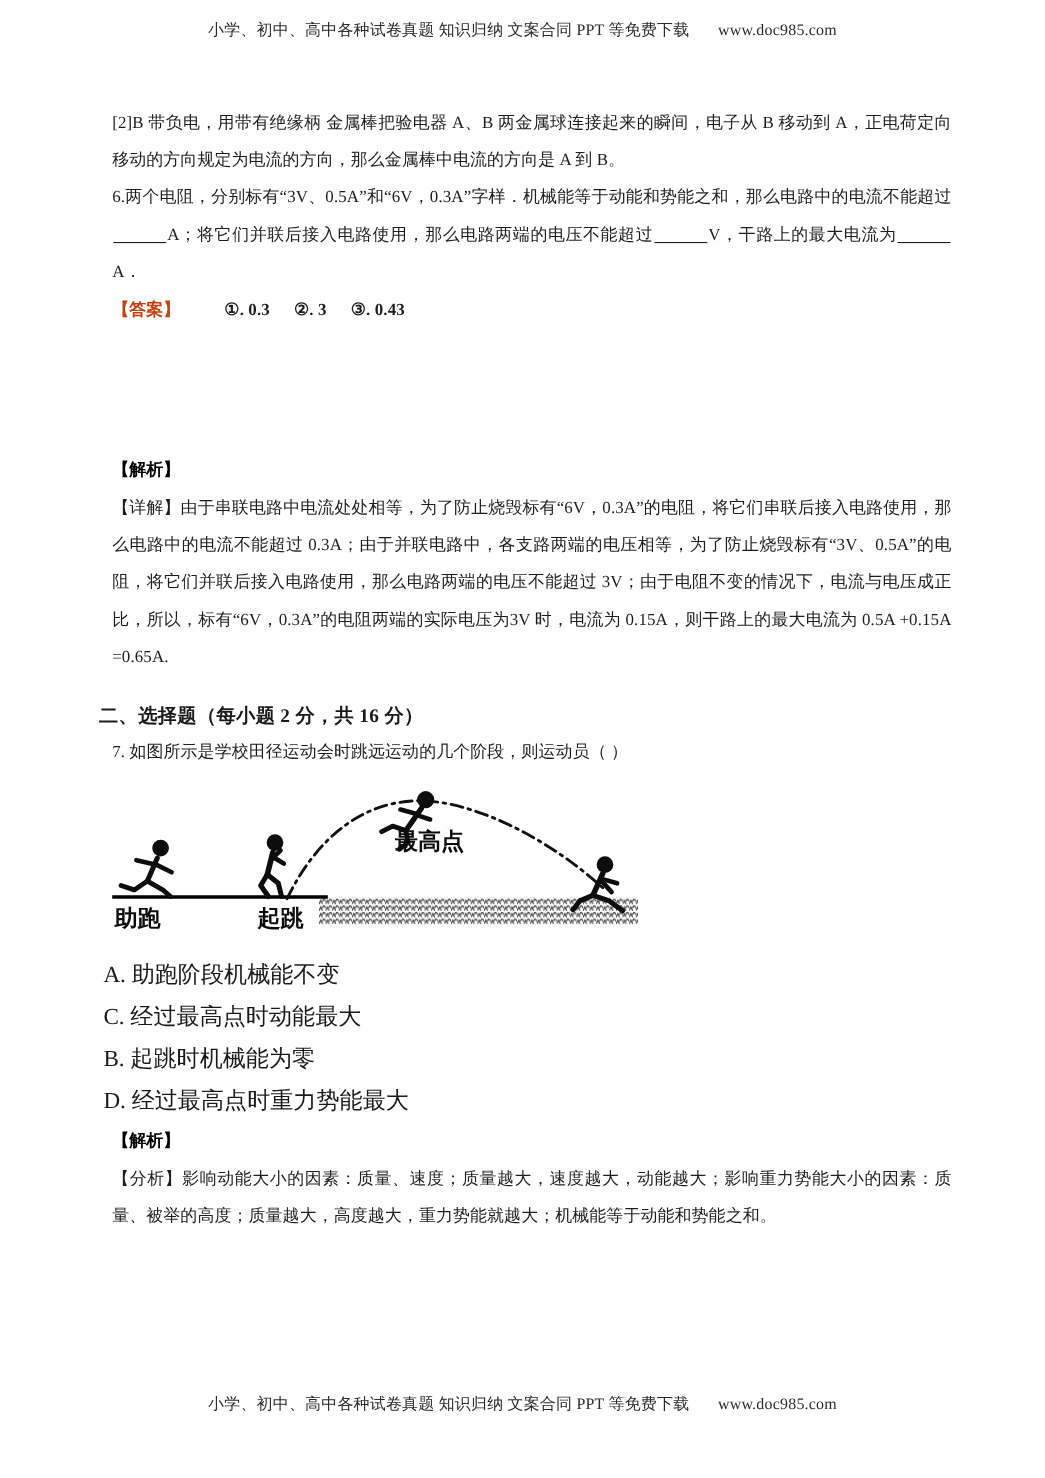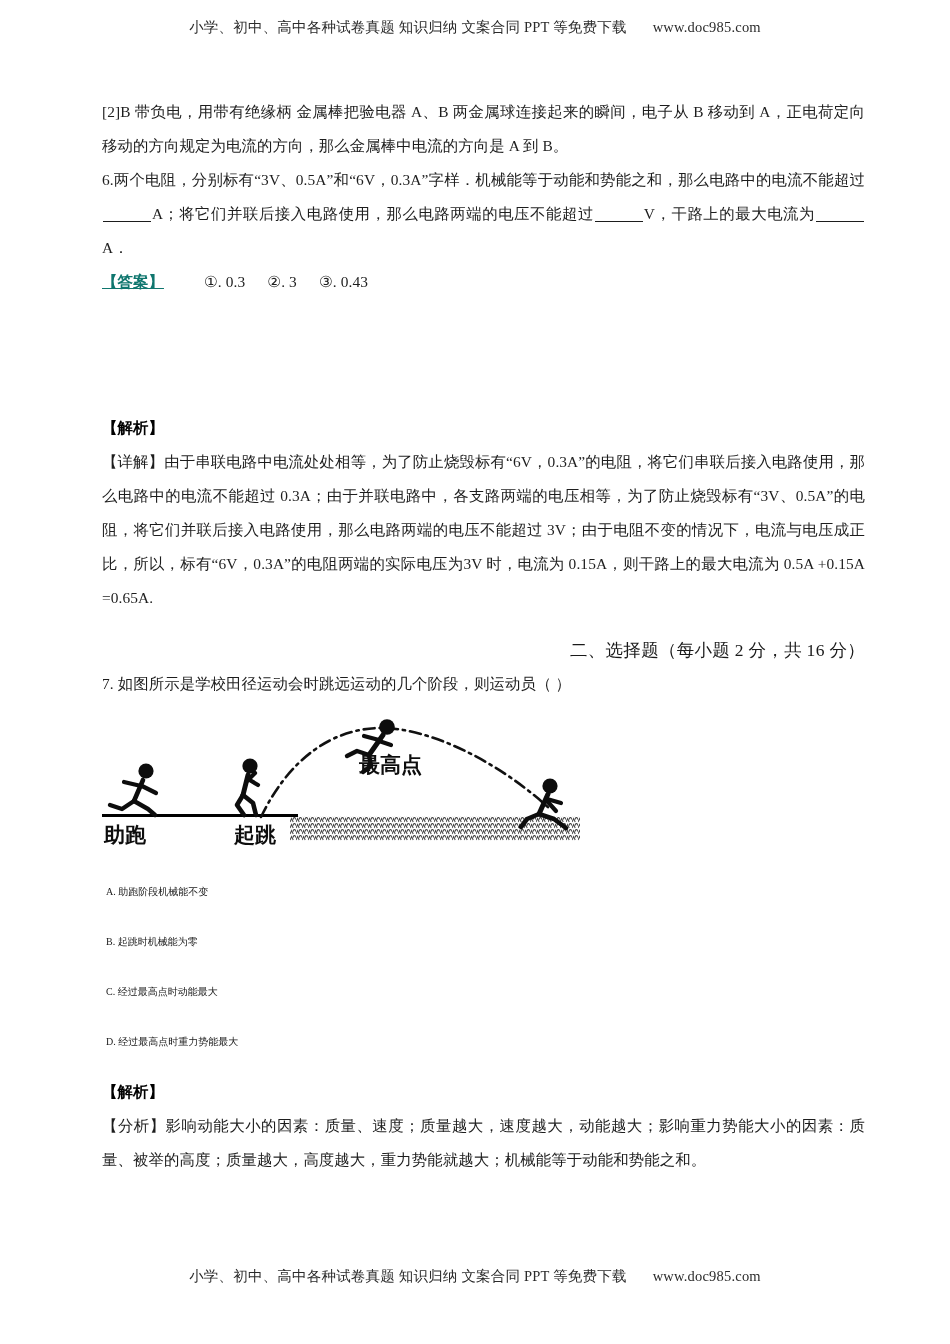--- a/index.html
+++ b/index.html
@@ -51,50 +51,48 @@
     font-size: 15.4px;
     line-height: 34px;
     text-align: justify;
     text-justify: inter-ideograph;
     letter-spacing: 0.1px;
     color: #1d1d1d;
   }
   p.tx-nowrap { text-align: left; }
 
   .lbl-answer {
-    color: #0f766e;
+    color: #c2410c;
     font-weight: bold;
-    text-decoration: underline;
   }
   .lbl-analysis {
     color: #000000;
     font-weight: bold;
   }
   .ans-gap { display: inline-block; width: 40px; }
-  .ans-item { margin-right: 22px; }
+  .ans-item { margin-right: 22px; font-weight: bold; }
   .fill-blank {
     display: inline-block;
     width: 48px;
     border-bottom: 1.4px solid #1d1d1d;
     vertical-align: -3px;
     height: 14px;
     margin: 0 1px;
   }
   .sec-head {
     font-size: 17.5px;
-    font-weight: normal;
+    font-weight: bold;
     line-height: 34px;
     margin: 0;
     letter-spacing: 0.3px;
-    text-align: right;
   }
   .opt {
-    font-size: 10px;
+    font-size: 21px;
     line-height: 34px;
-    margin: 16px;
+    margin: 4px;
   }
   .spacer-lg { height: 112px; }
   .spacer-sm { height: 18px; }
 
   
   .figure-wrap {
     position: relative;
     width: 500px;
     height: 150px;
     margin: 8px 0 10px 8px;
@@ -182,22 +180,22 @@
           <path d="M441 105 L456 110 L468 119" stroke-width="4.6"></path>
         </g>
 
         <text x="6" y="133" font-family="'Liberation Serif', serif" font-size="21" font-weight="bold" fill="#0d0d0d">助跑</text>
         <text x="136" y="133" font-family="'Liberation Serif', serif" font-size="21" font-weight="bold" fill="#0d0d0d">起跳</text>
         <text x="261" y="63" font-family="'Liberation Serif', serif" font-size="21" font-weight="bold" fill="#0d0d0d">最高点</text>
       </svg>
     </div>
 
     <p class="opt">A. 助跑阶段机械能不变</p>
+    <p class="opt">C. 经过最高点时动能最大</p>
     <p class="opt">B. 起跳时机械能为零</p>
-    <p class="opt">C. 经过最高点时动能最大</p>
     <p class="opt">D. 经过最高点时重力势能最大</p>
 
 
     <p class="tx tx-nowrap"><span class="lbl-analysis">【解析】</span></p>
 
     <p class="tx">【分析】影响动能大小的因素：质量、速度；质量越大，速度越大，动能越大；影响重力势能大小的因素：质量、被举的高度；质量越大，高度越大，重力势能就越大；机械能等于动能和势能之和。</p>
 
 
   </div>
 

